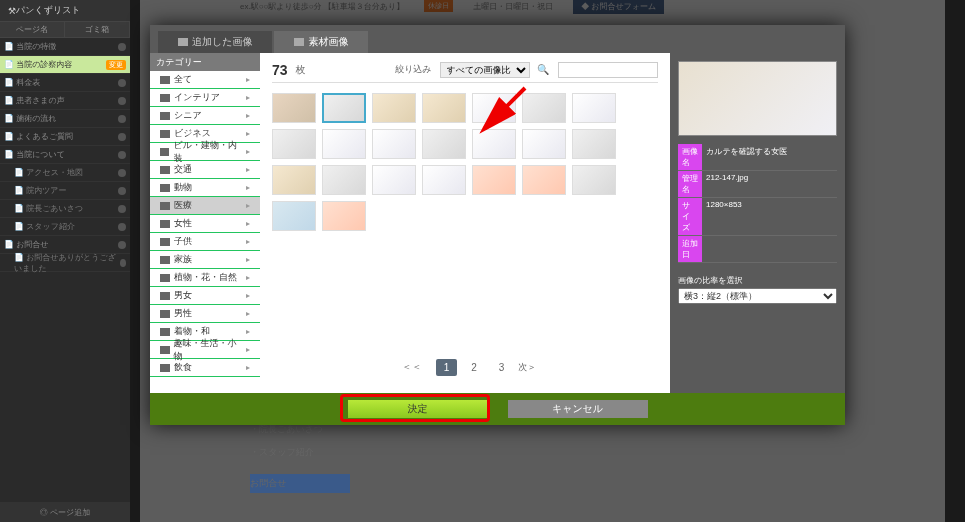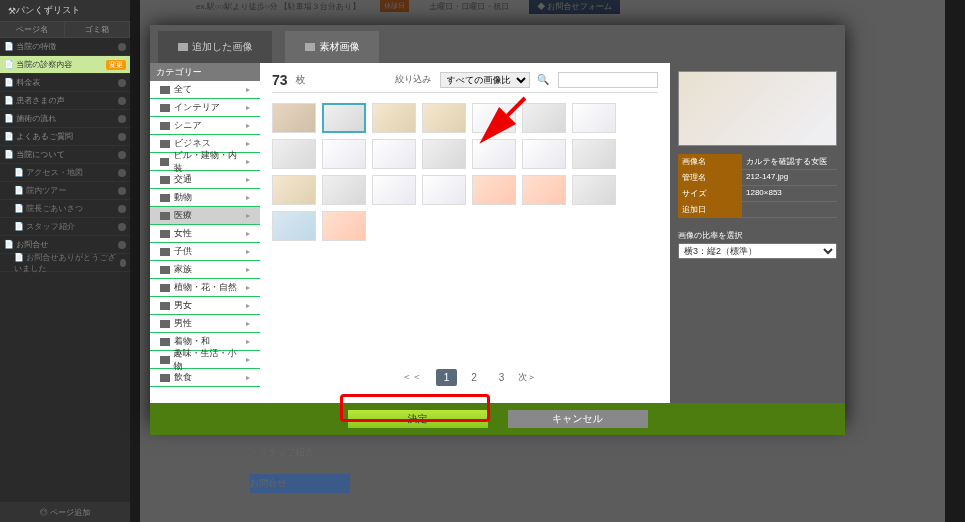--- a/index.html
+++ b/index.html
@@ -9,28 +9,28 @@
 .sidebar-header{height:22px;background:#333;color:#ccc;font-size:9px;display:flex;align-items:center;padding-left:8px;border-bottom:1px solid #444}
 .sidebar-cols{display:flex;height:16px;background:#3a3a3a;border-bottom:1px solid #444}
 .sidebar-cols span{flex:1;color:#999;font-size:8px;display:flex;align-items:center;justify-content:center;border-right:1px solid #444}
 .sidebar-item{height:18px;display:flex;align-items:center;padding:0 4px;font-size:8px;color:#888;border-bottom:1px solid #333;cursor:pointer}
 .sidebar-item.active{background:#c9e89c;color:#333}
 .sidebar-item .dot{width:8px;height:8px;border-radius:50%;background:#555;margin-left:auto}
 .sidebar-item.active .badge{background:#f90;color:#fff;font-size:7px;padding:0 3px;border-radius:2px;margin-left:auto}
 .sidebar-item.sub{padding-left:14px;color:#777}
 .sidebar-footer{position:absolute;bottom:0;left:0;right:0;height:20px;background:#333;color:#888;font-size:8px;display:flex;align-items:center;justify-content:center}
 .bg-content{position:absolute;left:140px;top:0;right:20px;height:522px;background:#f5f5f5;opacity:0.3}
-.bg-header{height:12px;display:flex;align-items:center;gap:20px;padding:0 56px;font-size:8px;color:#666}
+.bg-header{height:12px;display:flex;align-items:center;gap:20px;padding:0 100px;font-size:8px;color:#666}
 .orange-tag{background:#f60;color:#fff;padding:1px 4px;font-size:7px}
 .blue-btn{background:#2a4a7a;color:#fff;padding:2px 8px;font-size:8px}
 .bg-left-items{position:absolute;left:250px;top:420px;display:flex;flex-direction:column;gap:4px}
 .bg-left-items div{font-size:9px;color:#666;padding:3px 0}
 .bg-contact{background:#3a5a8a;color:#fff;padding:4px 8px;font-size:9px;width:100px;margin-top:8px}
 .modal{position:absolute;left:150px;top:25px;width:695px;height:400px;background:#5a5a5a;box-shadow:0 0 20px rgba(0,0,0,0.8)}
-.tabs{display:flex;height:38px;padding:6px 0 0 8px;gap:13px}
+.tabs{display:flex;height:28px;padding:6px 0 0 8px;gap:2px}
 .tab{padding:5px 20px;font-size:10px;color:#ccc;background:#4a4a4a;cursor:pointer;display:flex;align-items:center;gap:4px}
 .tab.active{background:#6a6a6a;color:#fff}
 .tab-ico{width:10px;height:8px;background:#aaa}
 .modal-body{display:flex;height:340px}
 .cat-panel{width:110px;background:#6a6a6a;display:flex;flex-direction:column}
 .cat-header{height:18px;background:#7a7a7a;color:#fff;font-size:9px;display:flex;align-items:center;padding-left:6px}
 .cat-list{flex:1;background:#fff;overflow-y:auto}
 .cat-item{height:18px;display:flex;align-items:center;padding:0 10px;font-size:9px;color:#333;border-bottom:1px solid #22c55e;cursor:pointer;gap:4px}
 .cat-item.active{background:#d0d0d0}
 .cat-item .folder{width:10px;height:8px;background:#666}
@@ -53,21 +53,21 @@
 .thumb.ill{background:linear-gradient(135deg,#ffe0d0,#ffc8b0)}
 .pagination{display:flex;justify-content:center;align-items:center;gap:6px;margin-top:auto;padding:8px 0;font-size:10px}
 .page-btn{padding:3px 8px;color:#666;cursor:pointer}
 .page-btn.active{background:#5a6a7a;color:#fff;border-radius:2px}
 .page-next{color:#666;cursor:pointer;font-size:9px}
 .red-arrow{position:absolute;left:215px;top:30px;pointer-events:none}
 .detail-panel{width:175px;background:#5a5a5a;padding:8px;color:#fff;font-size:9px}
 .preview{width:100%;height:75px;background:linear-gradient(135deg,#e8e0d0,#f0f0f5);border:1px solid #888}
 .detail-table{margin-top:8px;width:100%}
 .detail-row{display:flex;border-bottom:1px solid #6a6a6a}
-.detail-label{width:64px;background:#a16207;padding:2px 4px;font-size:8px}
+.detail-label{width:24px;background:#d946ef;padding:2px 4px;font-size:8px}
 .detail-value{flex:1;padding:2px 4px;font-size:8px}
 .ratio-label{margin-top:12px;font-size:8px}
 .ratio-select{width:100%;margin-top:2px;font-size:9px;padding:1px;color:#333}
 .modal-footer{height:32px;display:flex;justify-content:center;align-items:center;gap:20px;background:#4d7c0f}
 .btn-ok{width:140px;height:18px;background:linear-gradient(#b8e838,#8ac820);color:#333;font-size:10px;display:flex;align-items:center;justify-content:center;cursor:pointer;border:none}
 .btn-cancel{width:140px;height:18px;background:#888;color:#fff;font-size:10px;display:flex;align-items:center;justify-content:center;cursor:pointer;border:none}
 .red-box{position:absolute;left:340px;top:394px;width:150px;height:28px;border:3px solid #e00;border-radius:4px;pointer-events:none}
 </style>
 </head>
 <body>

